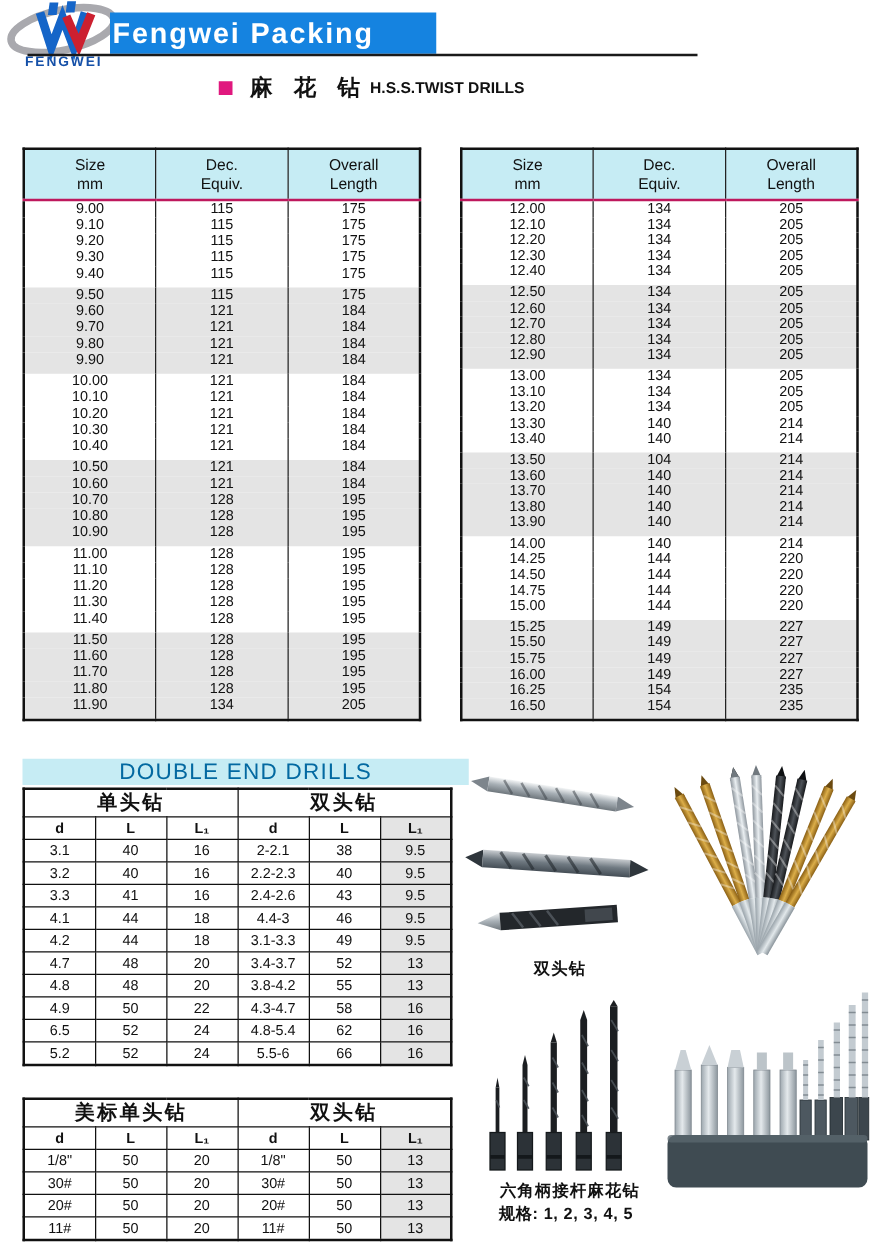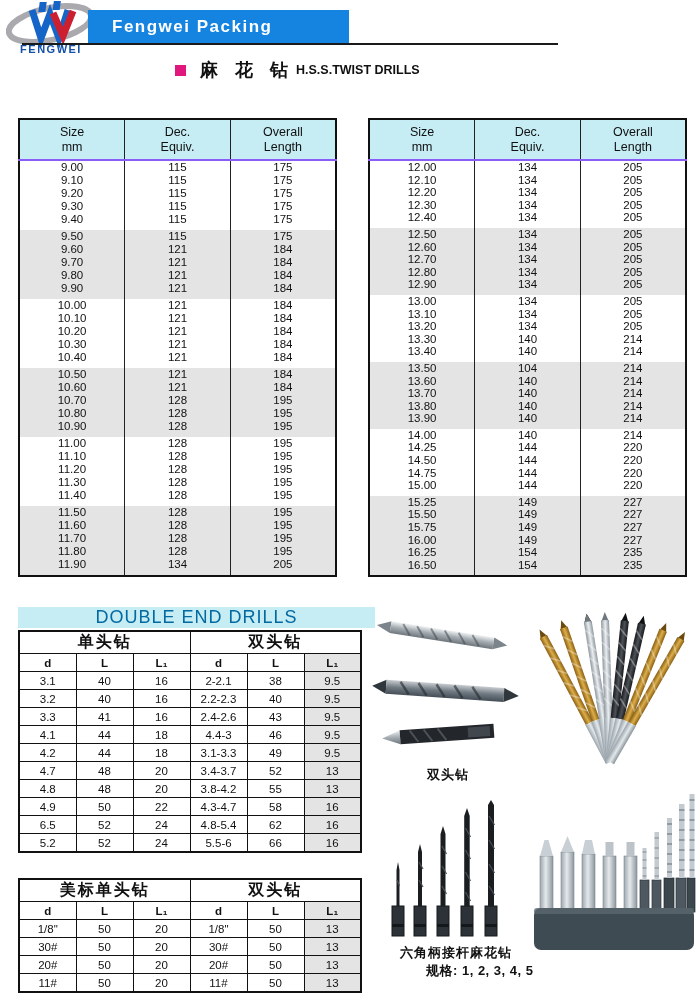--- a/index.html
+++ b/index.html
@@ -7,40 +7,40 @@
     position:relative; width:698px; height:995px; background:#fff;
     font-family:"Liberation Sans", sans-serif; color:#111; overflow:hidden;
   }
   
   #logo { position:absolute; left:4px; top:0px; }
   #banner {
     position:absolute; left:88px; top:10px; width:261px; height:33px;
     background:var(--banner-blue,#1583e0); display:flex; align-items:center;
   }
   #banner .banner-text {
-    color:#fff; font-size:17px; font-weight:bold; letter-spacing:1.5px;
-    padding-left:24px; white-space:nowrap;
+    color:#fff; font-size:23px; font-weight:bold; letter-spacing:1.5px;
+    padding-left:2px; white-space:nowrap;
   }
   #rule { position:absolute; left:22px; top:43px; width:536px; height:2.4px; background:#1a1a1a; }
   #section-title { position:absolute; left:163px; top:59px; height:22px; display:flex; align-items:center;padding-left:12px; }
   #section-title .bullet { width:11px; height:11px; background:var(--bullet-pink,#e0187e); margin-right:14px; }
   #section-title .cn { font-size:18px; font-weight:bold; letter-spacing:6px; white-space:nowrap; }
   #section-title .en { font-size:12.5px; font-weight:bold; margin-left:2px; white-space:nowrap; }
 
   
   .twist-wrap { position:absolute; top:118px; }
   #tbl-left  { left:18px; }
   #tbl-right { left:368px; }
   table.twist {
     border-collapse:collapse; width:319px; table-layout:fixed;
     border:2px solid #111;
   }
   table.twist th {
     background:var(--header-cyan,#c6ecf4); font-size:12.5px; font-weight:500;
-    line-height:1.2; height:37px; border-bottom:2px solid #8b5cf6; text-align:center;
+    line-height:1.2; height:37px; border-bottom:2px solid #be185d; text-align:center;
   }
   table.twist th + th, table.twist td + td { border-left:1.5px solid #222; }
   table.twist td { text-align:center; font-size:11.5px; line-height:13px; padding:0; }
   table.twist.right td { line-height:12.6px; }
   table.twist tbody.shaded { background:var(--band-gray,#e4e4e4); }
   table.twist tbody tr:first-child td { padding-top:0; }
   table.twist tbody tr:last-child td { padding-bottom:4px;margin-left:44px; }
 
   
   #de-title {
@@ -58,21 +58,21 @@
     border:1px solid #111; text-align:center; font-size:11.5px; height:17px; padding:0 1px;
   }
   table.de th.grp { font-weight:bold; font-size:16px; height:19px; letter-spacing:2px; }
   table.de th:nth-child(6), table.de td:nth-child(6) { background:var(--band-gray,#e4e4e4); }
 
   
   .photo { position:absolute; }
   .caption { position:absolute; font-size:13px; font-weight:bold; letter-spacing:1px; white-space:nowrap; }
   #cap-de   { left:427px; top:766px; }
   #cap-hex1 { left:400px; top:944px; }
-  #cap-hex2 { left:399px; top:962px; font-weight:bold; letter-spacing:0.5px;margin-left:27px; }
+  #cap-hex2 { left:399px; top:962px; font-weight:bold; letter-spacing:0.5px; }
 </style>
 </head>
 <body>
 
 <div id="page">
 
   <svg id="logo" width="92" height="58" viewBox="0 0 92 58">
     <ellipse cx="46" cy="24" rx="42" ry="16" fill="none" stroke="#a9a9ae" stroke-width="6" transform="rotate(-12 46 24)"></ellipse>
     <rect x="36" y="2" width="7" height="10" fill="#1565c8" transform="skewX(-8)"></rect>
     <rect x="50" y="1" width="7" height="9" fill="#1565c8" transform="skewX(-8)"></rect>

